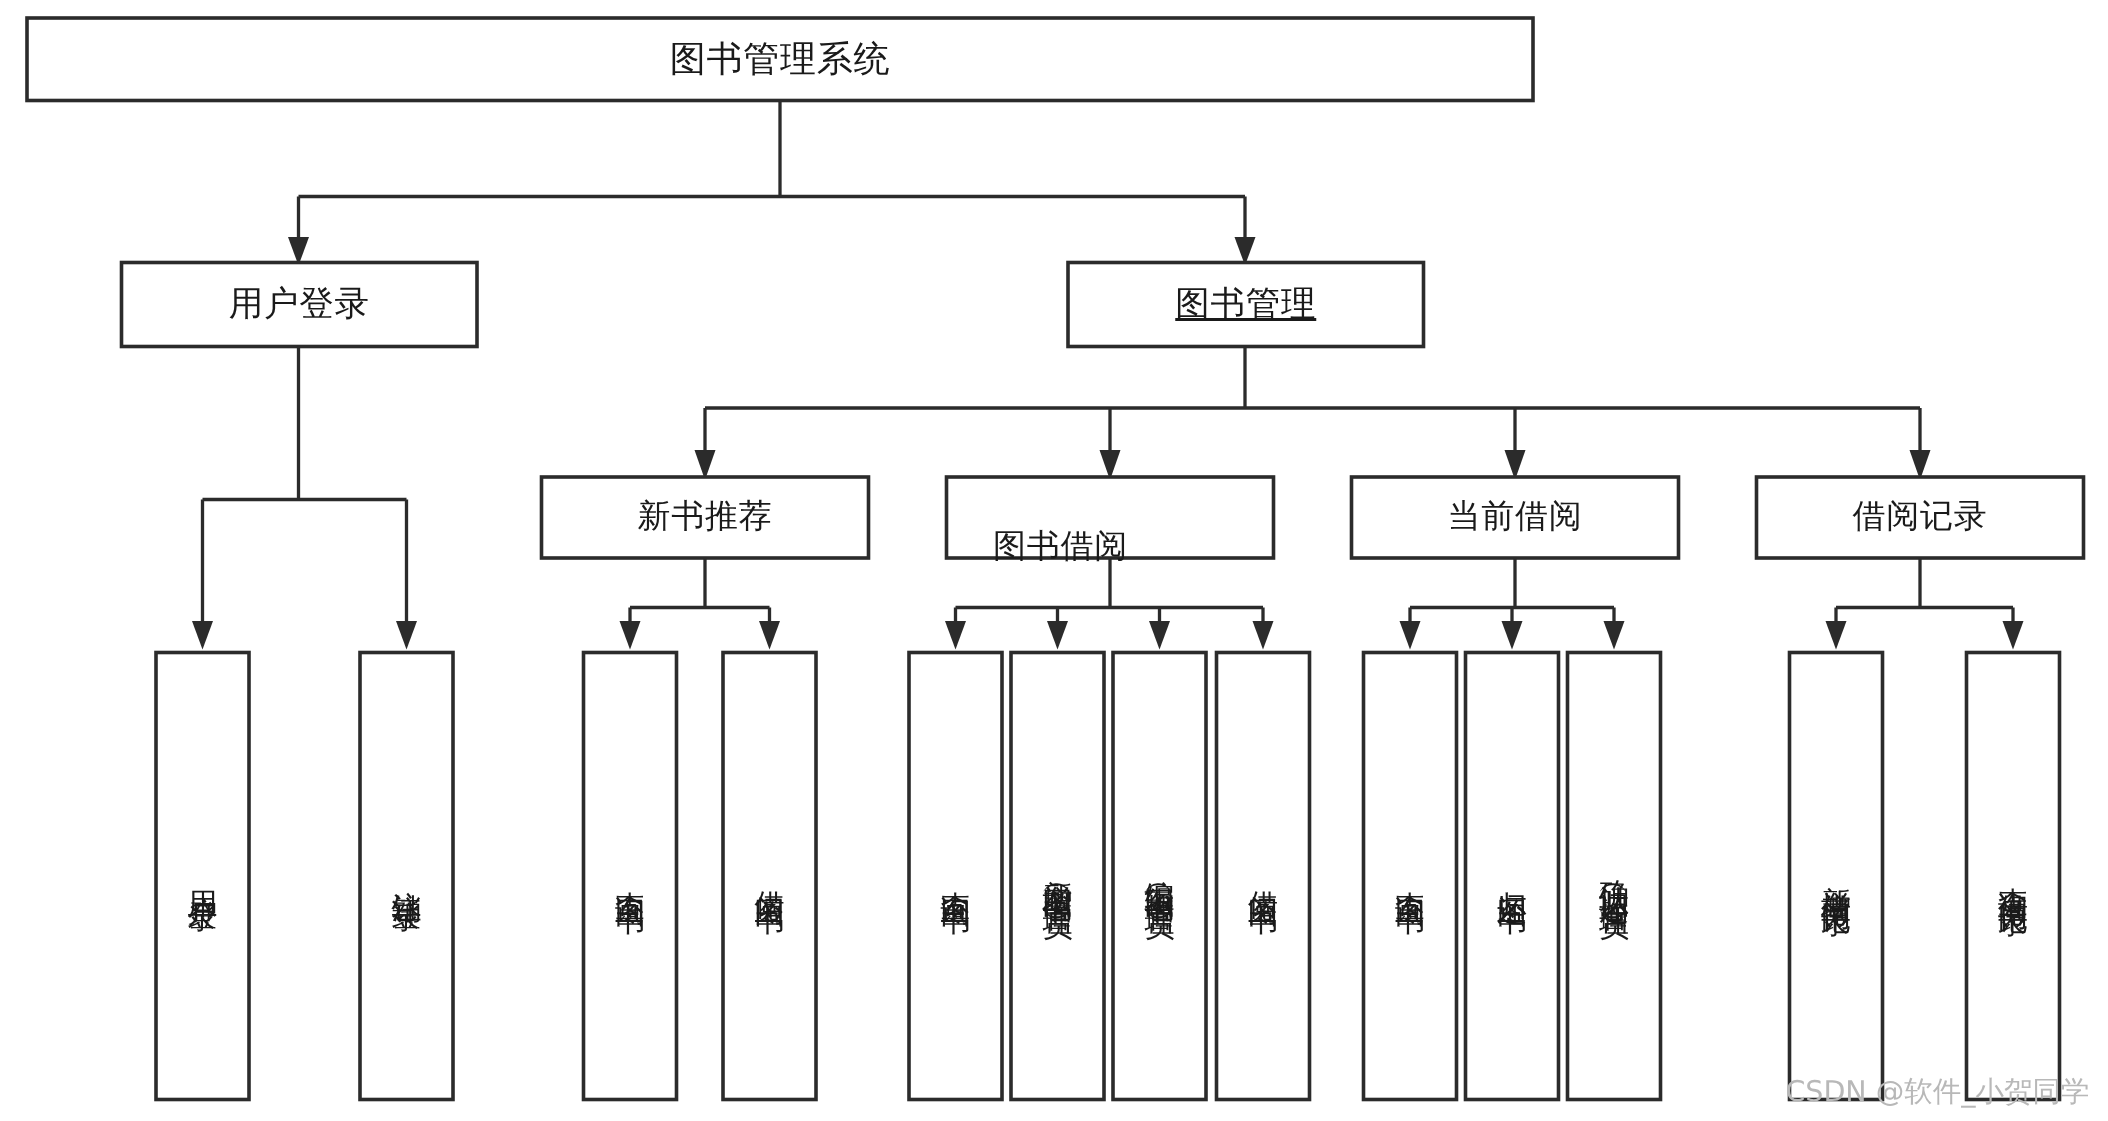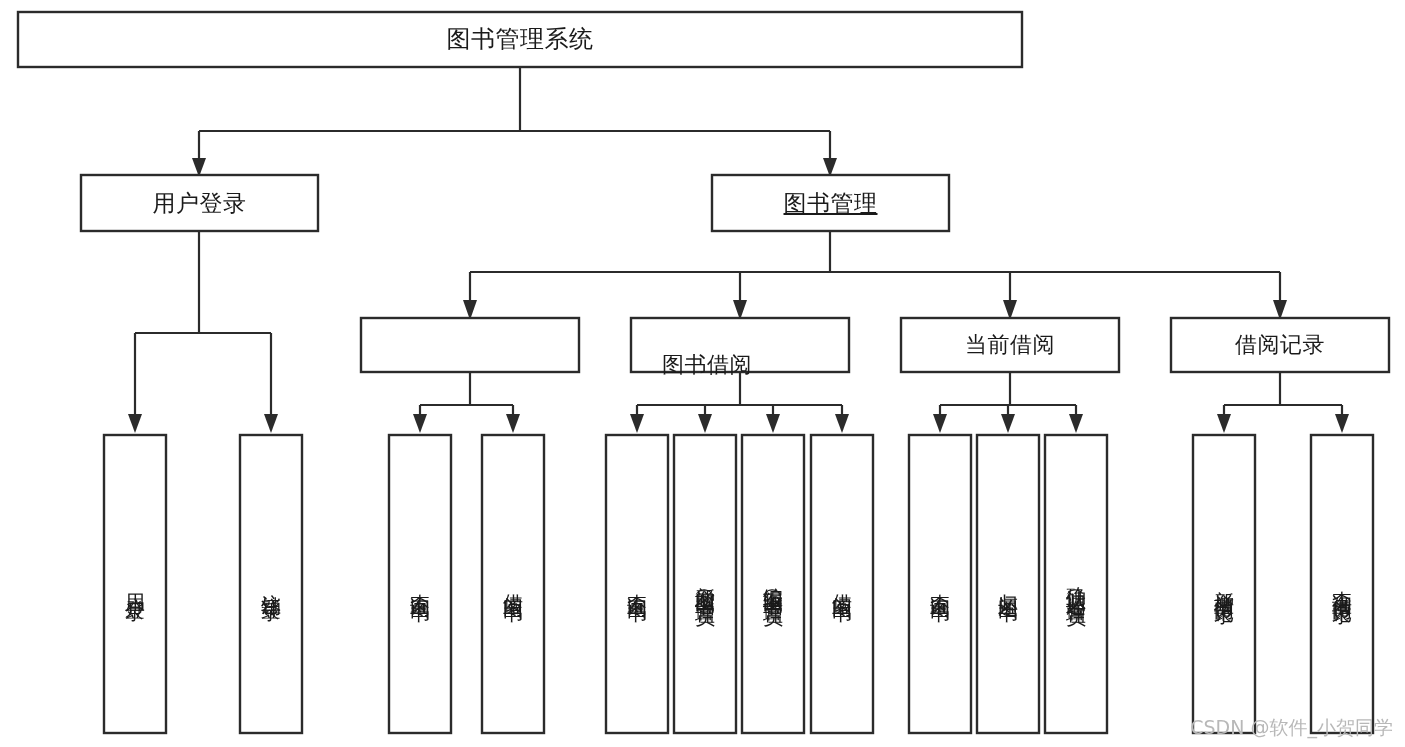--- a/index.html
+++ b/index.html
@@ -139,20 +139,21 @@
     <rect class="node-box" x="1193" y="435" width="62" height="298"></rect>
     <rect class="node-box" x="1311" y="435" width="62" height="298"></rect>
 
   </svg>
 
   <div class="node-label" style="left:18px; top:12px; width:1004px; height:55px; font-size:24px;">图书管理系统</div>
 
   <div class="node-label" style="left:81px; top:175px; width:237px; height:56px; font-size:23px;">用户登录</div>
   <div class="node-label" style="left:712px; top:175px; width:237px; height:56px; font-size:23px;text-decoration:underline;">图书管理</div>
 
+  <div class="node-label" style="left:361px; top:318px; width:218px; height:54px; font-size:22px;">新书推荐</div>
   <div class="node-label" style="left:598px; top:318px; width:218px; height:54px; font-size:22px;margin-top:20px;">图书借阅</div>
   <div class="node-label" style="left:1171px; top:318px; width:218px; height:54px; font-size:22px;">借阅记录</div>
   <div class="node-label" style="left:901px; top:318px; width:218px; height:54px; font-size:22px;">当前借阅</div>
 
   <div class="node-label vertical" style="left:104px; top:435px; width:62px; height:298px;">用户登录</div>
   <div class="node-label vertical" style="left:240px; top:435px; width:62px; height:298px;">注销登录</div>
 
   <div class="node-label vertical" style="left:389px; top:435px; width:62px; height:298px;">查询图书</div>
   <div class="node-label vertical" style="left:482px; top:435px; width:62px; height:298px;">借阅图书</div>
 

